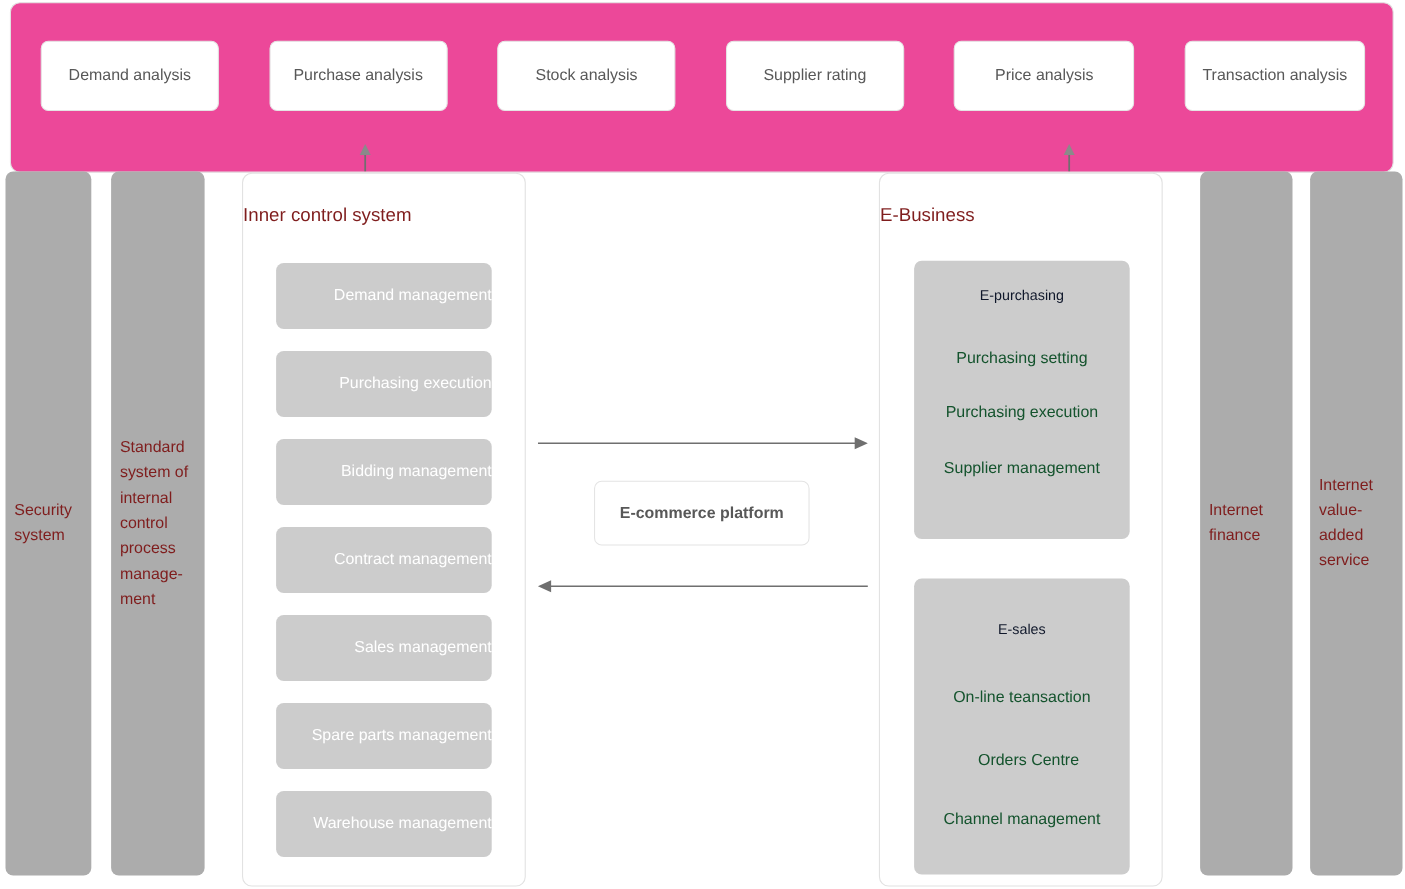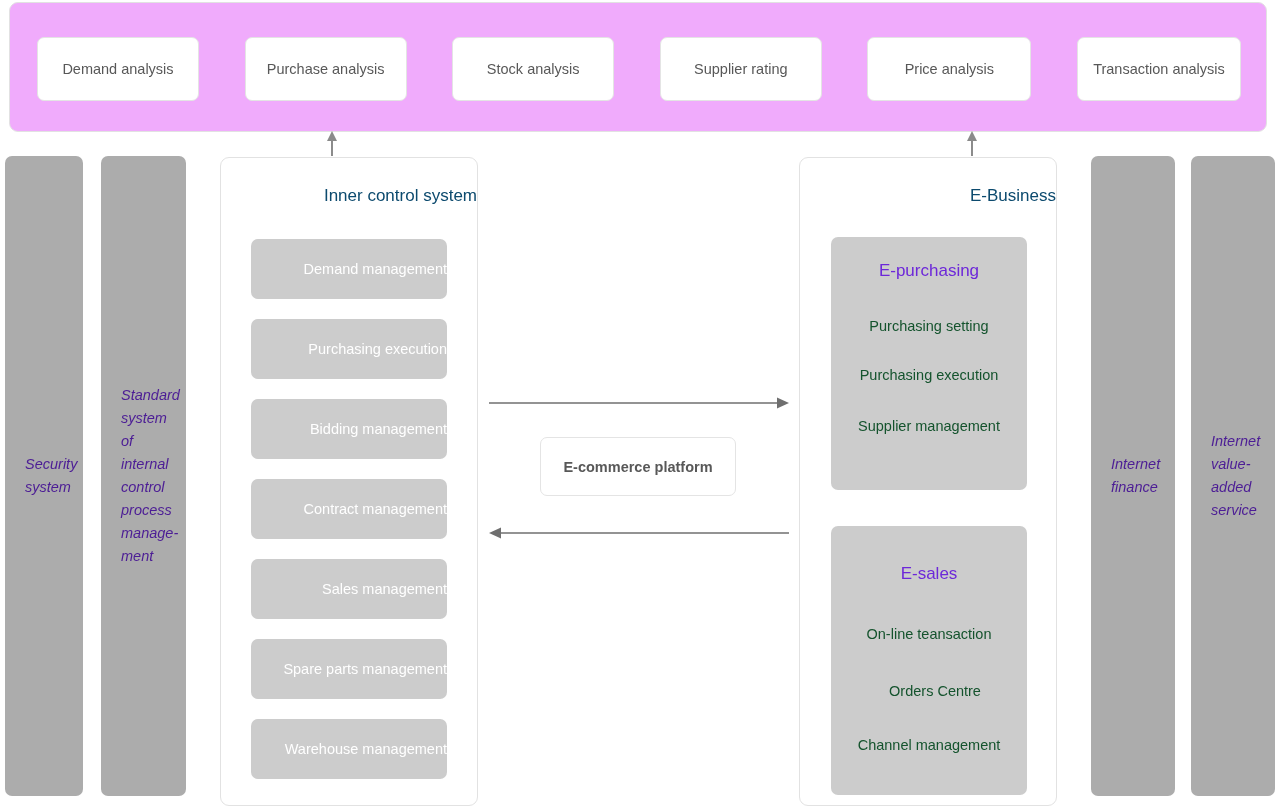--- a/index.html
+++ b/index.html
@@ -19,25 +19,25 @@
     background: #ffffff;
     overflow: hidden;
   }
 
   
   .top-bar {
     position: absolute;
     left: 9px;
     top: 2px;
     width: 1258px;
-    height: 130px;
+    height: 155px;
     box-sizing: border-box;
     border: 1px solid #e2e2e2;
     border-radius: 9px;
-    background: #f0abfc;
+    background: #ec4899;
   }
   .top-cards {
     position: absolute;
     left: 27px;
     top: 34px;
     width: 1204px;
     height: 64px;
     display: flex;
     justify-content: space-between;
     align-items: center;
@@ -66,28 +66,27 @@
   
   .side-col {
     position: absolute;
     background: #acacac;
     border-radius: 7px;
     display: flex;
     align-items: center;
     box-sizing: border-box;
   }
   .side-col .side-label {
-    color: #4c1d95;
+    color: #7f1d1d;
     font-size: 14.5px;
     line-height: 23px;
-    padding: 0 20px;
+    padding: 0 8px;
     width: 100%;
     box-sizing: border-box;
     word-break: normal;
-    font-style: italic;
   }
   #col-security  { left: 5px;    top: 156px; width: 78px;  height: 640px; }
   #col-standard  { left: 101px;  top: 156px; width: 85px;  height: 640px; }
   #col-finance   { left: 1091px; top: 156px; width: 84px;  height: 640px; justify-content: flex-end; }
   #col-valueadd  { left: 1191px; top: 156px; width: 84px;  height: 640px; }
 
   
   .panel {
     position: absolute;
     box-sizing: border-box;
@@ -95,22 +94,22 @@
     border-radius: 9px;
     background: #ffffff;
   }
   #panel-inner    { left: 220px; top: 157px; width: 258px; height: 649px; }
   #panel-ebiz     { left: 799px; top: 157px; width: 258px; height: 649px; }
 
   .panel-title {
     position: absolute;
     left: 0;
     right: 0;
-    text-align: right;
-    color: #0c4a6e;
+    text-align: left;
+    color: #7f1d1d;
     font-size: 17px;
   }
   #panel-inner .panel-title { top: 28px; }
   #panel-ebiz  .panel-title { top: 28px; }
 
   
   .module-list {
     position: absolute;
     left: 30px;
     top: 81px;
@@ -136,22 +135,22 @@
     background: #cccccc;
     border-radius: 7px;
   }
   #group-epurchasing { left: 31px; top: 79px; width: 196px; height: 253px; }
   #group-esales      { left: 31px; top: 368px; width: 196px; height: 269px; }
 
   .group-title {
     position: absolute;
     left: 0; right: 0;
     text-align: center;
-    color: #6d28d9;
-    font-size: 17px;
+    color: #0f172a;
+    font-size: 13px;
   }
   #group-epurchasing .group-title { top: 24px; }
   #group-esales .group-title { top: 38px; }
 
   .group-item {
     position: absolute;
     left: 0; right: 0;
     text-align: center;
     color: #14532d;
     font-size: 14.5px;

